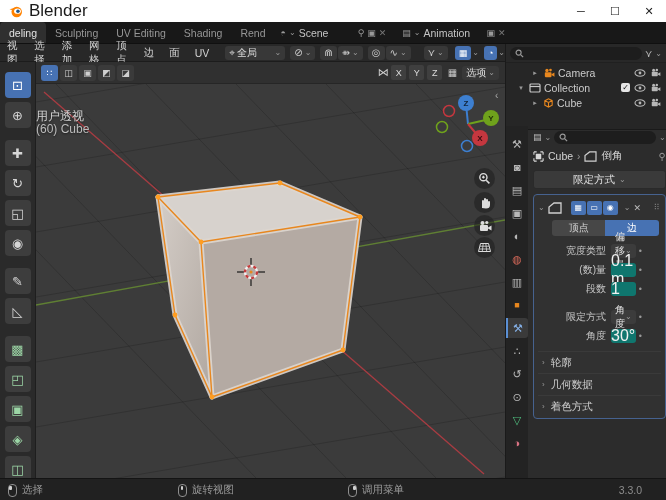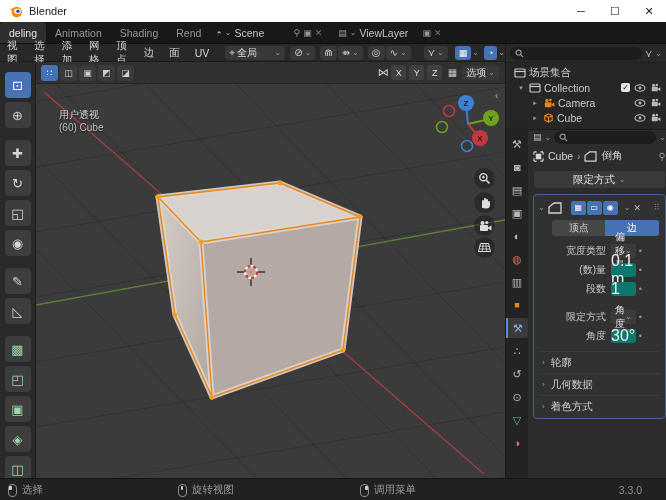--- a/index.html
+++ b/index.html
@@ -2,21 +2,21 @@
 <html><head>
 <meta charset="utf-8">
 <style>
   html,body{margin:0;padding:0}
   body{width:666px;height:500px;position:relative;background:#2d2d2d;overflow:hidden;
        font-family:"Liberation Sans","DejaVu Sans",sans-serif;-webkit-font-smoothing:antialiased;font-size:11px;color:#c8c8c8}
   .abs{position:absolute}
   
   .titlebar{position:absolute;top:0;left:0;width:666px;height:22px;background:#ffffff;display:flex;align-items:center;color:#111}
   .blogo{width:15px;height:15px;margin:0 6px 0 8px}
-  .apptitle{font-size:11px;color:#1a1a1a}
+  .apptitle{font-size:17px;color:#1a1a1a}
   .wincontrols{margin-left:auto;display:flex}
   .winbtn{width:34px;height:22px;display:flex;align-items:center;justify-content:center;font-size:11px;color:#222}
   
   .tabbar{position:absolute;top:22px;left:0;width:666px;height:22px;background:#181818;display:flex;align-items:stretch;border-bottom:1px solid #101010;box-sizing:border-box}
   .wtab{display:flex;align-items:center;padding:0 9px;font-size:10.5px;color:#969696}
   .wtab.active{background:#2f2f2f;color:#e2e2e2;border-radius:4px 4px 0 0}
   .topwidget{display:flex;align-items:center;gap:3px;font-size:10.5px;color:#c4c4c4;padding:0 4px}
   .tw-ic{color:#9a9a9a;font-size:9px}
   .tw-x{color:#777;font-size:9px}
   .chv{font-size:8px;color:#999}
@@ -32,21 +32,21 @@
   .selmode.active{background:#4772b3;color:#fff}
   .xyzbtn{width:15px;height:15px;border-radius:2px;background:#3f3f3f;display:flex;align-items:center;justify-content:center;font-size:9px;color:#ddd;margin:0 .5px}
   
   .ltoolbar{position:absolute;top:62px;left:0;width:36px;height:416px;background:#2a2a2a;border-right:1px solid #1e1e1e;box-sizing:border-box;display:flex;flex-direction:column;align-items:center;padding-top:10px;gap:4px;overflow:hidden}
   .tool{width:26px;height:26px;border-radius:4px;background:#3d3d3d;display:flex;align-items:center;justify-content:center;font-size:13px;color:#d6d6d6;flex:0 0 auto}
   .tool.active{background:#4772b3;color:#fff}
   .tool.green{color:#9cd6a6}
   .toolgap{height:4px;flex:0 0 auto}
   
   .viewport{position:absolute;top:84px;left:36px;width:469px;height:394px;background:#3b3b3b;overflow:hidden}
-  .vplabel{position:absolute;left:23px;font-size:10px;color:#d5d5d5;text-shadow:0 1px 2px rgba(0,0,0,.5)}
+  .vplabel{position:absolute;left:0;font-size:12px;color:#d5d5d5;text-shadow:0 1px 2px rgba(0,0,0,.5)}
   .navbtn{position:absolute;left:438px;width:21px;height:21px;border-radius:50%;background:rgba(30,30,30,.55);display:flex;align-items:center;justify-content:center}
   .collapse{position:absolute;left:459px;top:6px;color:#aaa;font-size:10px}
   
   .rpanel{position:absolute;top:44px;left:505px;width:161px;height:434px;background:#2c2c2c;border-left:1px solid #1a1a1a;box-sizing:border-box}
   .outhead{height:18px;background:#282828;display:flex;align-items:center;gap:3px;padding:0 4px;border-bottom:1px solid #202020}
   .searchbox{flex:1;height:13px;background:#1d1d1d;border-radius:7px;display:flex;align-items:center;padding:0 5px;gap:3px}
   .outliner{height:64px;background:#262626;border-bottom:1px solid #1a1a1a;padding-top:2px;overflow:hidden}
   .orow{display:flex;align-items:center;height:15px;font-size:10.5px;color:#cbcbcb;gap:3px}
   .orow .tri{width:10px;text-align:center;font-size:7px;color:#999}
   .oicons{margin-left:auto;display:flex;gap:4px;align-items:center;padding-right:5px}
@@ -99,40 +99,43 @@
     <span class="winbtn">☐</span>
     <span class="winbtn">✕</span>
   </div>
 </div>
 
 <div class="tabbar">
   <div class="wtab active">
       <span>deling</span>
     </div>
   <div class="wtab">
-      <span>Animation</span>
+      <span>Sculpting</span>
+    </div>
+  <div class="wtab">
+      <span>UV Editing</span>
     </div>
   <div class="wtab">
       <span>Shading</span>
     </div>
   <div class="wtab">
       <span>Rend</span>
     </div>
   <div class="topwidget" style="margin-left:2px">
     <span class="tw-ic">◓</span>
     <span class="chv">⌄</span>
     <span style="min-width:56px">Scene</span>
     <span class="tw-ic">⚲</span>
     <span class="tw-ic">▣</span>
     <span class="tw-x">✕</span>
   </div>
   <div class="topwidget" style="margin-left:8px">
     <span class="tw-ic">▤</span>
     <span class="chv">⌄</span>
-    <span style="min-width:60px">ViewLayer</span>
+    <span style="min-width:60px">Animation</span>
     <span class="tw-ic">▣</span>
     <span class="tw-x">✕</span>
   </div>
 </div>
 
 <div class="toolrow">
   <span class="menu">视图</span>
   <span class="menu">选择</span>
   <span class="menu">添加</span>
   <span class="menu">网格</span>
@@ -335,58 +338,51 @@
       <svg width="9" height="9" viewBox="0 0 10 10">
         <circle cx="4" cy="4" r="2.8" fill="none" stroke="#999" stroke-width="1.3"></circle>
         <line x1="6.2" y1="6.2" x2="9" y2="9" stroke="#999" stroke-width="1.4"></line>
       </svg>
     </div>
     <span style="color:#bbb;font-size:10px">⋎</span>
     <span class="chv">⌄</span>
   </div>
 
   <div class="outliner">
-    <div class="orow" style="padding-left:8px">
-      <svg width="12" height="10" viewBox="0 0 12 10">
-        <rect x="1" y="1" width="10" height="8" rx="1" fill="none" stroke="#c8c8c8" stroke-width="1.2"></rect>
-        <line x1="1" y1="3.5" x2="11" y2="3.5" stroke="#c8c8c8" stroke-width="1.2"></line>
-      </svg>
-      <span>场景集合</span>
-    </div>
-    <div class="orow" style="padding-left:10px">
-      <span class="tri">▾</span>
-      <svg width="12" height="10" viewBox="0 0 12 10">
-        <rect x="1" y="1" width="10" height="8" rx="1" fill="none" stroke="#c8c8c8" stroke-width="1.2"></rect>
-        <line x1="1" y1="3.5" x2="11" y2="3.5" stroke="#c8c8c8" stroke-width="1.2"></line>
-      </svg>
-      <span>Collection</span>
-      <div class="oicons">
-        <span class="chk">✓</span>
-        <svg width="12" height="8" viewBox="0 0 12 8">
-          <ellipse cx="6" cy="4" rx="5" ry="3.2" fill="none" stroke="#b8b8b8" stroke-width="1.1"></ellipse>
-          <circle cx="6" cy="4" r="1.4" fill="#b8b8b8"></circle>
-        </svg>
-        <svg width="11" height="9" viewBox="0 0 14 12">
-          <circle cx="4.5" cy="3" r="2" fill="#b8b8b8"></circle>
-            <circle cx="8.8" cy="2.5" r="1.6" fill="#b8b8b8"></circle>
-          <rect x="2" y="5" width="8" height="6" rx="1" fill="#b8b8b8"></rect>
-          <path d="M10 7.5 13.5 5.5 v5 L10 8.5z" fill="#b8b8b8"></path>
-        </svg>
-      </div>
-    </div>
     <div class="orow" style="padding-left:24px">
       <span class="tri">▸</span>
       <svg width="12" height="10" viewBox="0 0 14 12">
         <circle cx="4.5" cy="3" r="2" fill="#e8871e"></circle>
           <circle cx="8.8" cy="2.5" r="1.6" fill="#e8871e"></circle>
         <rect x="2" y="5" width="8" height="6" rx="1" fill="#e8871e"></rect>
         <path d="M10 7.5 13.5 5.5 v5 L10 8.5z" fill="#e8871e"></path>
       </svg>
       <span>Camera</span>
       <div class="oicons">
+        <svg width="12" height="8" viewBox="0 0 12 8">
+          <ellipse cx="6" cy="4" rx="5" ry="3.2" fill="none" stroke="#b8b8b8" stroke-width="1.1"></ellipse>
+          <circle cx="6" cy="4" r="1.4" fill="#b8b8b8"></circle>
+        </svg>
+        <svg width="11" height="9" viewBox="0 0 14 12">
+          <circle cx="4.5" cy="3" r="2" fill="#b8b8b8"></circle>
+            <circle cx="8.8" cy="2.5" r="1.6" fill="#b8b8b8"></circle>
+          <rect x="2" y="5" width="8" height="6" rx="1" fill="#b8b8b8"></rect>
+          <path d="M10 7.5 13.5 5.5 v5 L10 8.5z" fill="#b8b8b8"></path>
+        </svg>
+      </div>
+    </div>
+    <div class="orow" style="padding-left:10px">
+      <span class="tri">▾</span>
+      <svg width="12" height="10" viewBox="0 0 12 10">
+        <rect x="1" y="1" width="10" height="8" rx="1" fill="none" stroke="#c8c8c8" stroke-width="1.2"></rect>
+        <line x1="1" y1="3.5" x2="11" y2="3.5" stroke="#c8c8c8" stroke-width="1.2"></line>
+      </svg>
+      <span>Collection</span>
+      <div class="oicons">
+        <span class="chk">✓</span>
         <svg width="12" height="8" viewBox="0 0 12 8">
           <ellipse cx="6" cy="4" rx="5" ry="3.2" fill="none" stroke="#b8b8b8" stroke-width="1.1"></ellipse>
           <circle cx="6" cy="4" r="1.4" fill="#b8b8b8"></circle>
         </svg>
         <svg width="11" height="9" viewBox="0 0 14 12">
           <circle cx="4.5" cy="3" r="2" fill="#b8b8b8"></circle>
             <circle cx="8.8" cy="2.5" r="1.6" fill="#b8b8b8"></circle>
           <rect x="2" y="5" width="8" height="6" rx="1" fill="#b8b8b8"></rect>
           <path d="M10 7.5 13.5 5.5 v5 L10 8.5z" fill="#b8b8b8"></path>
         </svg>
@@ -547,20 +543,20 @@
         <i></i>
       </span>
     <span>选择</span>
   </div>
   <div class="sgroup" style="left:178px">
     <span class="mouse m">
         <i></i>
       </span>
     <span>旋转视图</span>
   </div>
-  <div class="sgroup" style="left:360px">
+  <div class="sgroup" style="left:348px">
     <span class="mouse r">
         <i></i>
       </span>
     <span>调用菜单</span>
   </div>
   <div class="version">3.3.0</div>
 </div>
 
 </body></html>

